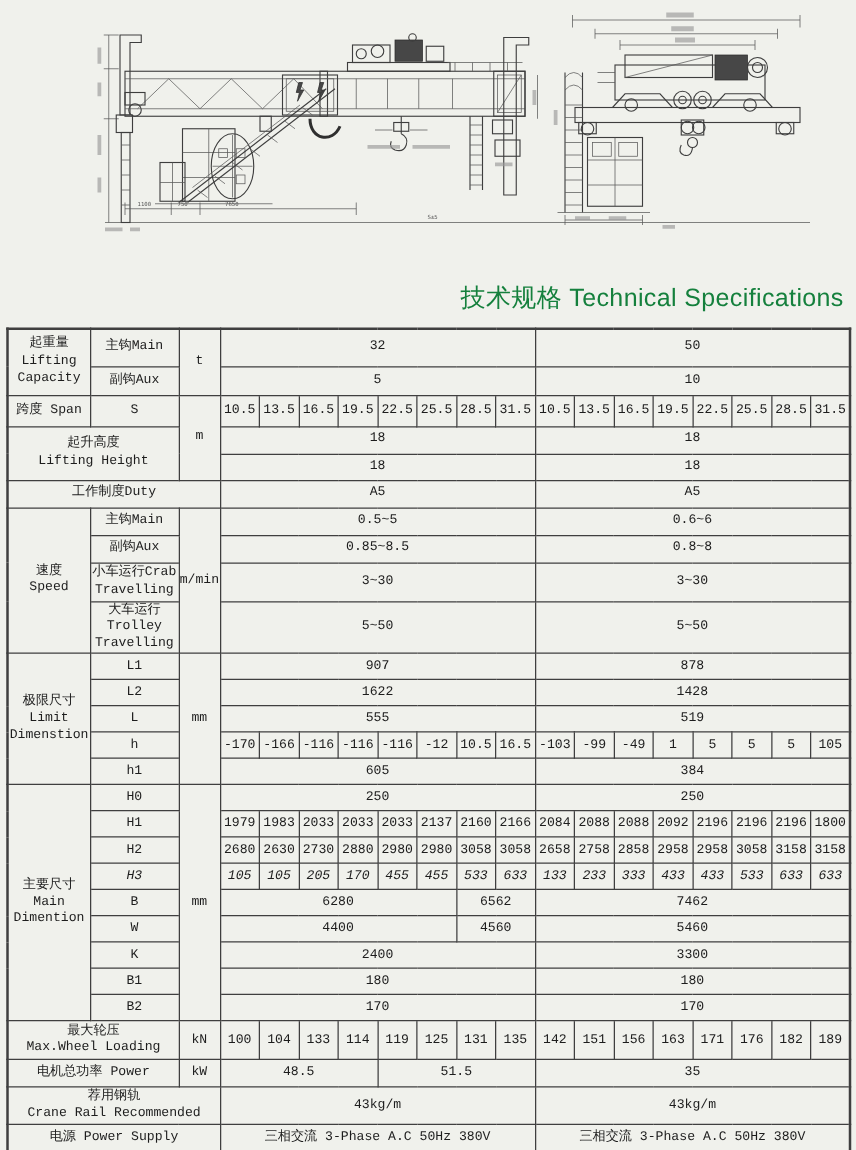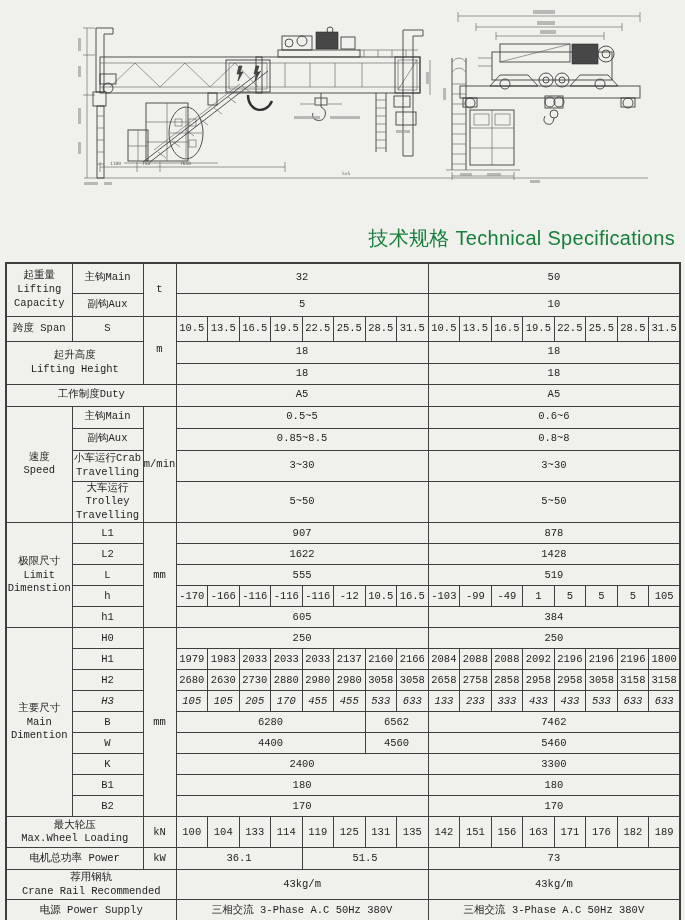--- a/index.html
+++ b/index.html
@@ -492,23 +492,23 @@
           <td>156</td>
           <td>163</td>
           <td>171</td>
           <td>176</td>
           <td>182</td>
           <td>189</td>
         </tr>
         <tr style="height: 22px; margin-left: 48px;">
           <td colspan="2">电机总功率 Power</td>
           <td>kW</td>
-          <td colspan="4">36.1</td>
+          <td colspan="4">48.5</td>
           <td colspan="4">51.5</td>
-          <td colspan="8">73</td>
+          <td colspan="8">35</td>
         </tr>
         <tr style="height: 30px;">
           <td colspan="3">荐用钢轨
 Crane Rail Recommended</td>
           <td colspan="8">43kg/m</td>
           <td colspan="8">43kg/m</td>
         </tr>
         <tr style="height: 23px;">
           <td colspan="3">电源 Power Supply</td>
           <td colspan="8">三相交流 3-Phase A.C 50Hz  380V</td>

